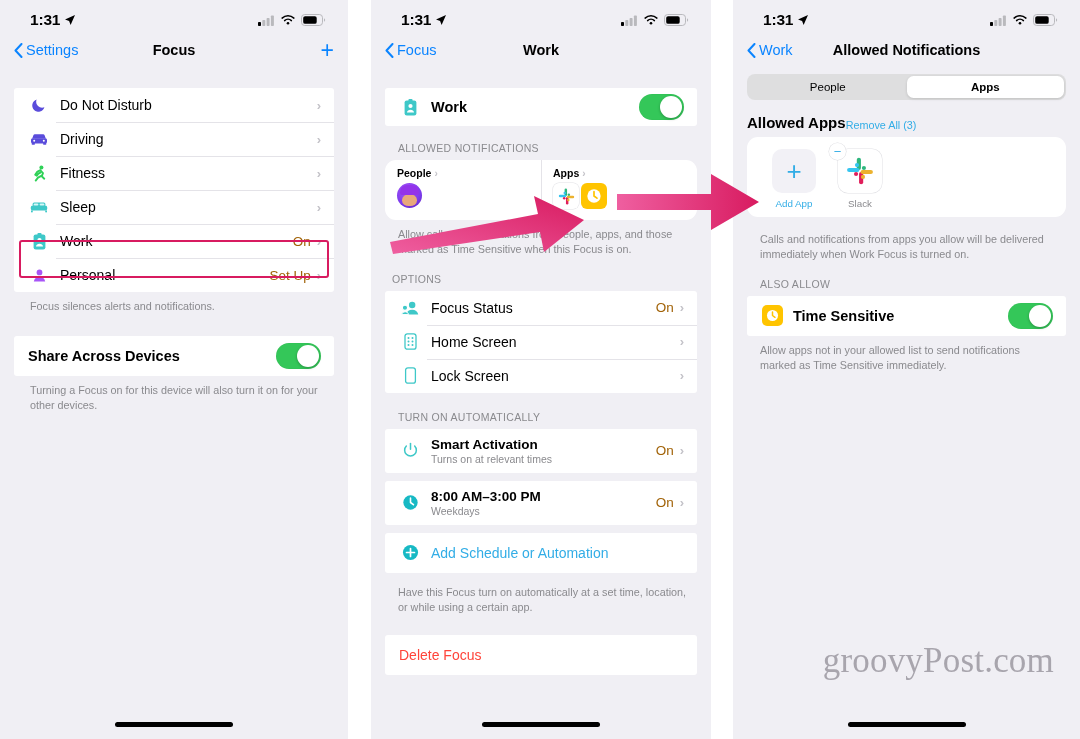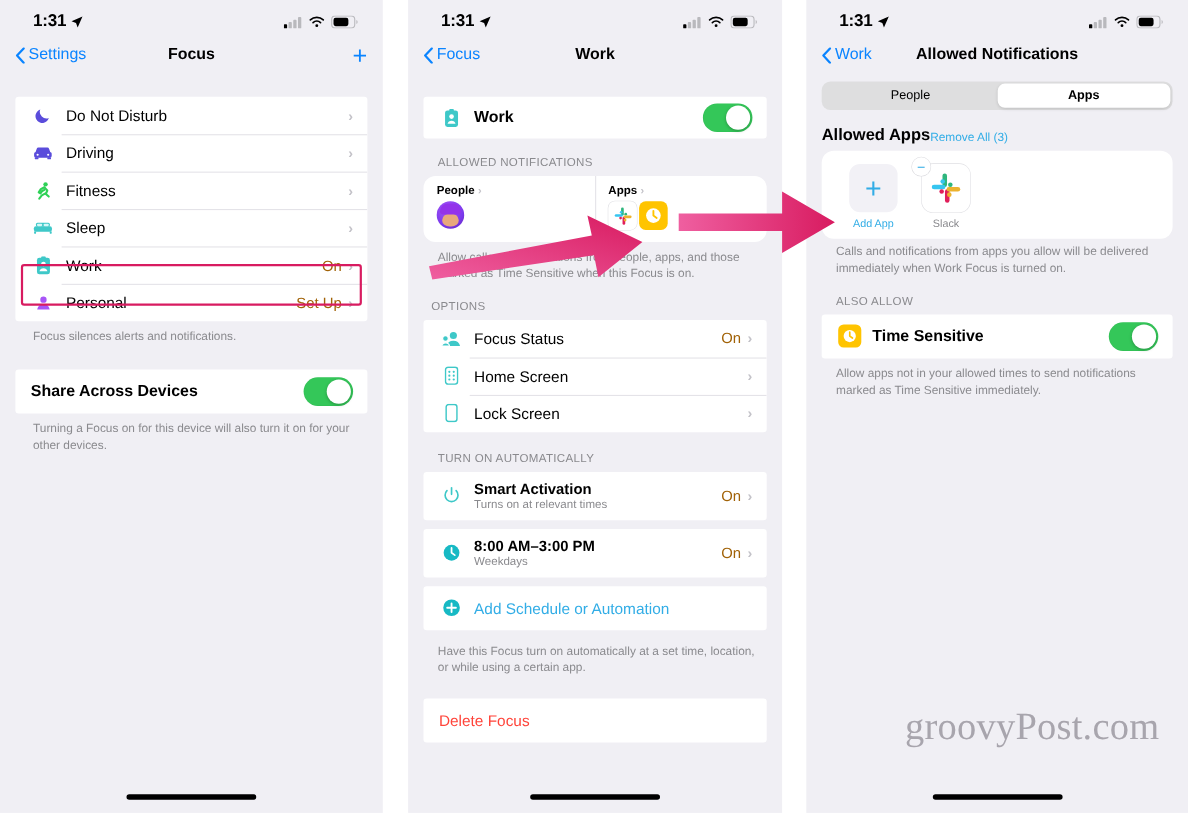--- a/index.html
+++ b/index.html
@@ -644,21 +644,21 @@
             <rect x="11.3" y="12.7" width="3.1" height="9.3" rx="1.55" fill="#e01e5a"></rect>
             <rect x="7.5" y="12.7" width="3.1" height="3.1" rx="1.55" fill="#e01e5a"></rect>
             <rect x="12.4" y="11.2" width="9.3" height="3.1" rx="1.55" fill="#ecb22e"></rect>
             <rect x="12.7" y="14.9" width="3.1" height="3.1" rx="1.55" fill="#ecb22e"></rect>
           </svg>
         </div>
         <div class="cap">Slack</div>
       </div>
     </div>
 
-    <div class="footnote" style="padding-left:27px;padding-right:22px;padding-top:5px">Calls and notifications from apps you allow will be delivered immediately when Work Focus is turned on.</div>
+    <div class="footnote" style="padding-left:27px;padding-right:22px;padding-top:15px">Calls and notifications from apps you allow will be delivered immediately when Work Focus is turned on.</div>
 
     <div style="height:16px"></div>
     <div class="grp-hdr" style="padding-left:27px">ALSO ALLOW</div>
 
     <div class="group">
       <div class="row" style="min-height:40px">
         <span class="row-ico">
           <span class="appicon ts" style="width:21px;height:21px;border-radius:5px">
             <svg width="15" height="15" viewBox="0 0 20 20">
               <circle cx="10" cy="10" r="7.4" fill="#fff"></circle>
@@ -666,21 +666,21 @@
             </svg>
           </span>
         </span>
         <span class="row-label" style="font-weight:600;font-size:14.5px">Time Sensitive</span>
         <span class="toggle">
             <span class="knob"></span>
           </span>
       </div>
     </div>
 
-    <div class="footnote" style="padding-left:27px;padding-right:22px">Allow apps not in your allowed times to send notifications marked as Time Sensitive immediately.</div>
+    <div class="footnote" style="padding-left:27px;padding-right:22px">Allow apps not in your allowed list to send notifications marked as Time Sensitive immediately.</div>
 
     <div class="home-ind"></div>
   </div>
 
   <svg class="arrow" style="left:388px; top:180px;" width="250" height="80" viewBox="0 0 250 80">
     <defs>
       <linearGradient id="ag1" x1="0" y1="1" x2="1" y2="0">
         <stop offset="0%" stop-color="#ef5fa0"></stop>
         <stop offset="100%" stop-color="#d81b60"></stop>
       </linearGradient>

